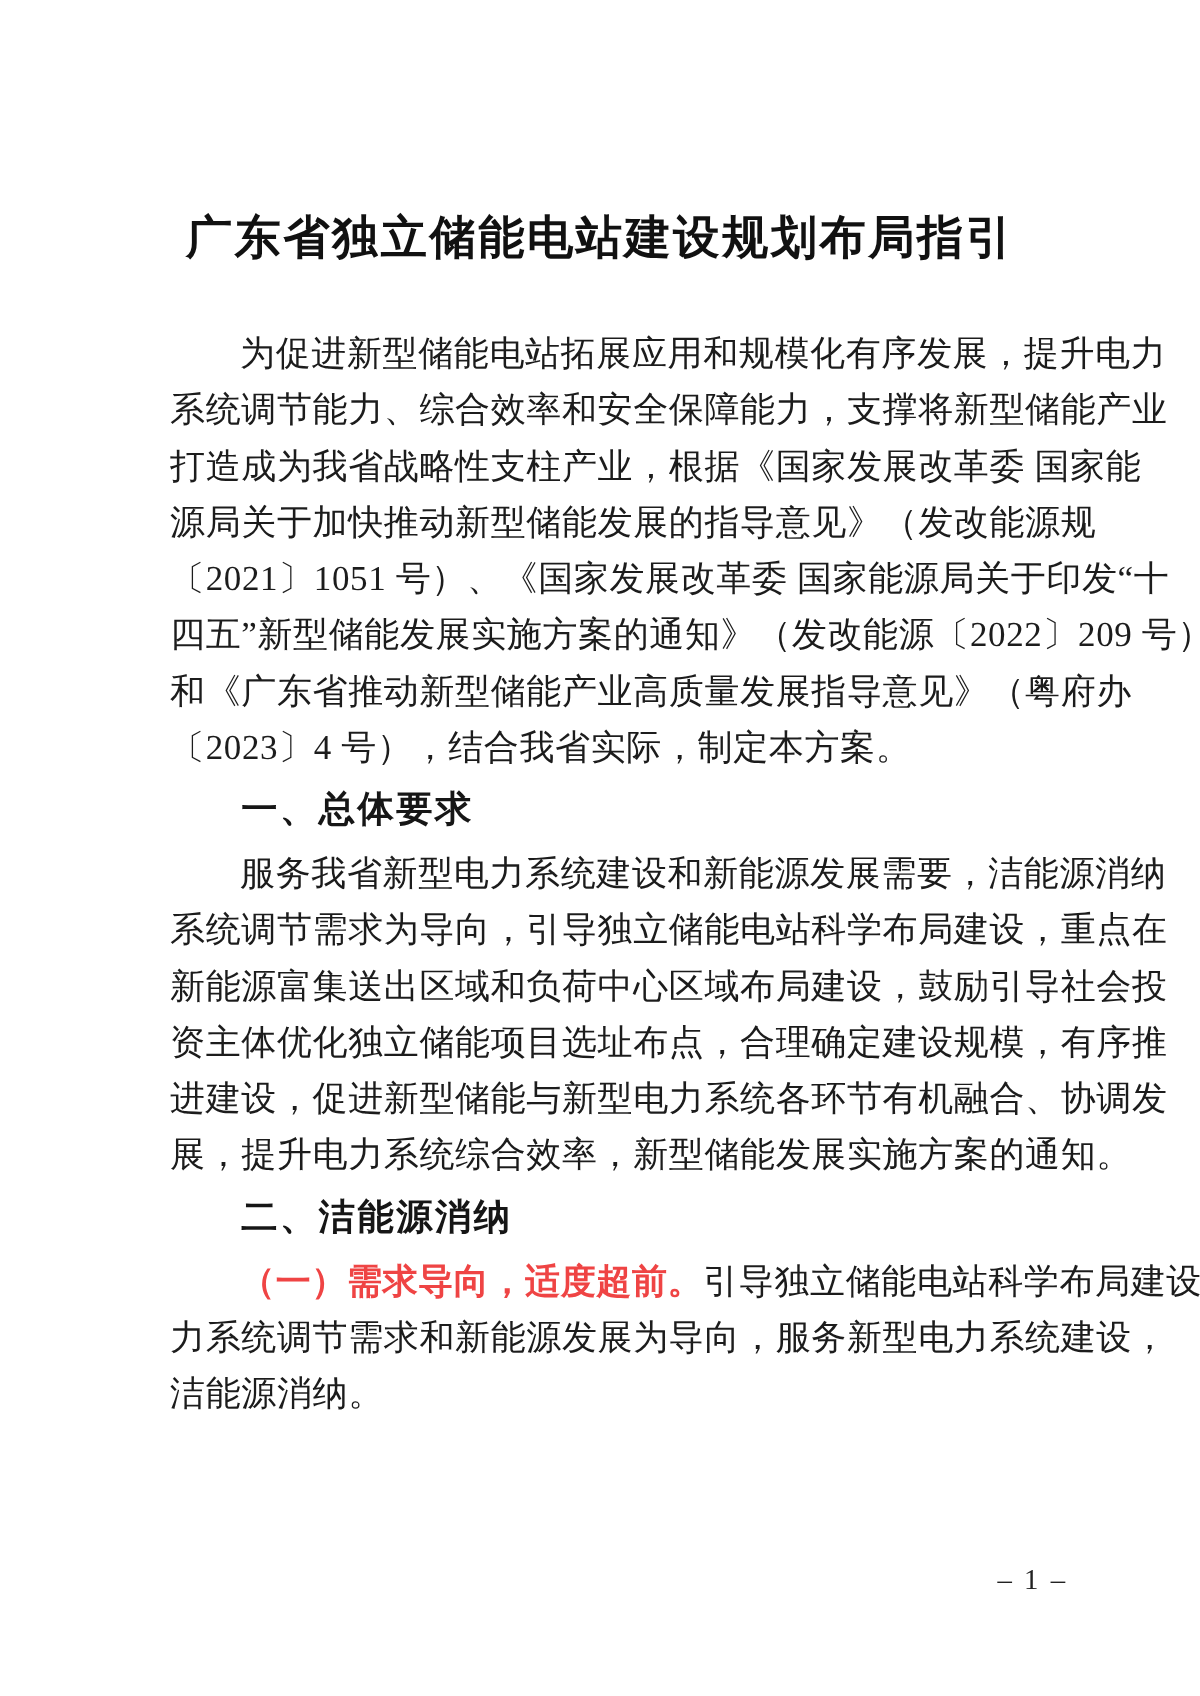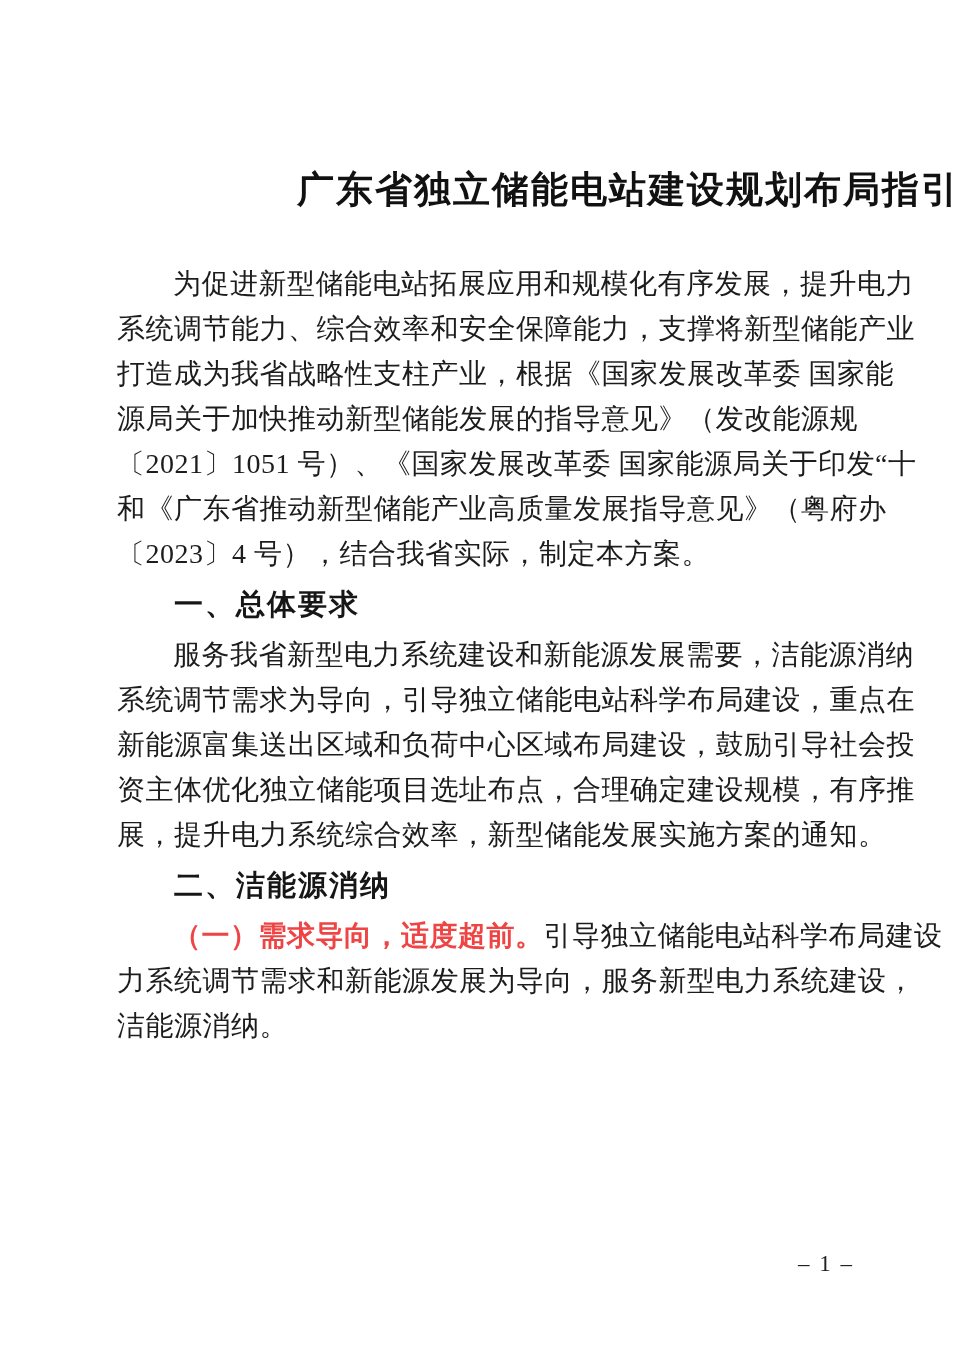--- a/index.html
+++ b/index.html
@@ -16,31 +16,31 @@
     overflow: hidden;
     font-family: "Liberation Serif", "DejaVu Serif", serif;
     color: #1c1c1c;
   }
   .doc-title {
     position: absolute;
     top: 165px;
     left: 0;
     width: 100%;
     margin: 0;
-    text-align: right;
+    text-align: center;
     font-size: 37px;
     font-weight: bold;
     letter-spacing: 2px;
     color: #111111;
     font-family: "Liberation Serif", "DejaVu Serif", serif;
   }
   .content {
     position: absolute;
     top: 261px;
-    left: 117px;
+    left: 136px;
     width: 730px;
   }
   .ln {
     margin: 0;
     font-size: 28px;
     line-height: 45px;
     letter-spacing: 0.5px;
     text-align: justify;
     text-align-last: justify;
     white-space: nowrap;
@@ -58,21 +58,21 @@
     color: #ef4444;
   }
   .hd {
     margin: 6px 0 5px 0;
     padding-left: 57px;
     font-size: 29px;
     line-height: 45px;
     font-weight: bold;
     letter-spacing: 2px;
     color: #161616;
-    font-family: Liberation Serif, serif;
+    font-family: Liberation Mono, monospace;
   }
   .page-number {
     position: absolute;
     top: 1251px;
     right: 106px;
     font-size: 23px;
     letter-spacing: 2px;
     color: #222222;
     font-family: "Liberation Serif", "DejaVu Serif", serif;
   }
@@ -84,29 +84,31 @@
 
   <h1 class="doc-title">广东省独立储能电站建设规划布局指引</h1>
 
   <div class="content">
 
     <p class="ln first">为促进新型储能电站拓展应用和规模化有序发展，提升电力</p>
     <p class="ln">系统调节能力、综合效率和安全保障能力，支撑将新型储能产业</p>
     <p class="ln">打造成为我省战略性支柱产业，根据《国家发展改革委 国家能</p>
     <p class="ln">源局关于加快推动新型储能发展的指导意见》（发改能源规</p>
     <p class="ln">〔2021〕1051 号）、《国家发展改革委 国家能源局关于印发“十</p>
+    <p class="ln">四五”新型储能发展实施方案的通知》（发改能源〔2022〕209 号）</p>
     <p class="ln">和《广东省推动新型储能产业高质量发展指导意见》（粤府办</p>
     <p class="ln end">〔2023〕4 号），结合我省实际，制定本方案。</p>
 
     <h2 class="hd">一、总体要求</h2>
 
     <p class="ln first">服务我省新型电力系统建设和新能源发展需要，洁能源消纳</p>
     <p class="ln">系统调节需求为导向，引导独立储能电站科学布局建设，重点在</p>
     <p class="ln">新能源富集送出区域和负荷中心区域布局建设，鼓励引导社会投</p>
     <p class="ln">资主体优化独立储能项目选址布点，合理确定建设规模，有序推</p>
+    <p class="ln">进建设，促进新型储能与新型电力系统各环节有机融合、协调发</p>
     <p class="ln end">展，提升电力系统综合效率，新型储能发展实施方案的通知。</p>
 
     <h2 class="hd">二、洁能源消纳</h2>
 
     <p class="ln first"><span class="lead">（一）需求导向，适度超前。</span><span>引导独立储能电站科学布局建设</span></p>
     <p class="ln">力系统调节需求和新能源发展为导向，服务新型电力系统建设，</p>
     <p class="ln end">洁能源消纳。</p>
 
   </div>
 

